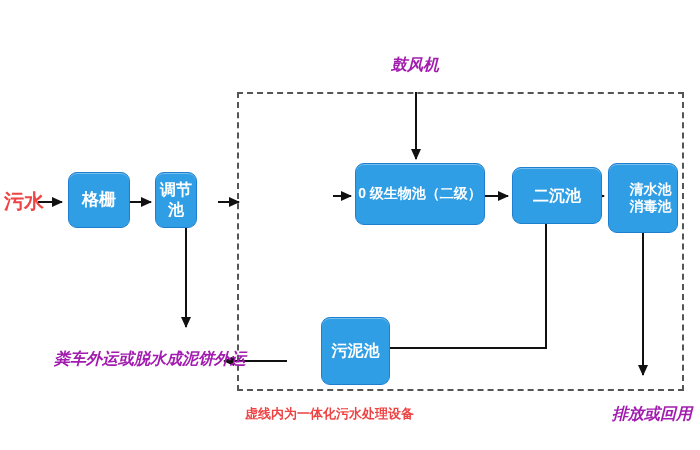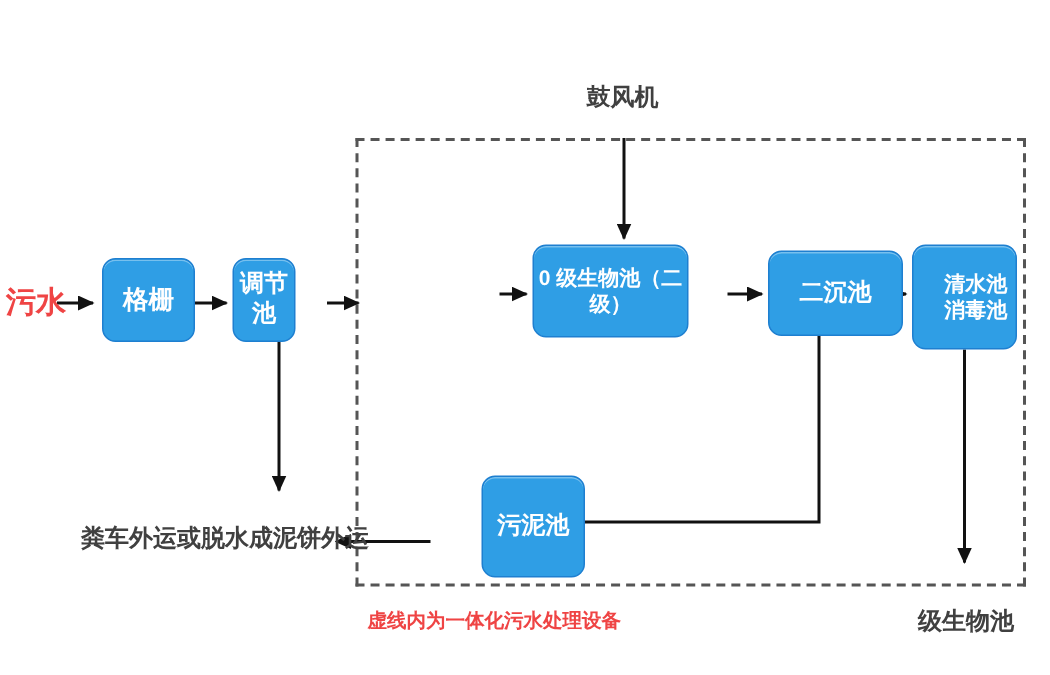--- a/index.html
+++ b/index.html
@@ -9,31 +9,31 @@
   }
   .node{
     position:absolute;box-sizing:border-box;
     background:#2F9EE5;border:1px solid #1E7FD0;border-radius:9px;
     color:#FFFFFF;display:flex;flex-direction:column;align-items:center;justify-content:center;
     text-align:center;font-weight:700;line-height:1.25;
     box-shadow:inset 0 1px 0 rgba(255,255,255,.35);
   }
   .lbl{position:absolute;white-space:nowrap;font-weight:700;}
   .lbl.black{color:#ef4444;}
-  .lbl.blue{color:#404040;}
+  .lbl.blue{color:#a21caf;font-style:italic;}
   .dashed-box{
     position:absolute;left:237px;top:92px;width:447px;height:299px;
     border:2px dashed #555;box-sizing:border-box;background:transparent;
   }
   svg.wires{position:absolute;left:0;top:0;pointer-events:none;}
   
   #n-grid{left:68px;top:172px;width:62px;height:56px;font-size:17px;}
   #n-reg{left:155px;top:172px;width:42px;height:56px;font-size:16px;}
   #n-abio{left:243px;top:167px;width:90px;height:57px;font-size:14px;}
-  #n-obio{left:355px;top:163px;width:104px;height:62px;font-size:14px;}
+  #n-obio{left:355px;top:163px;width:130px;height:62px;font-size:14px;}
   #n-sed{left:512px;top:167px;width:90px;height:57px;font-size:16px;}
   #n-clean{left:608px;top:163px;width:70px;height:70px;font-size:14px;padding-left:15px;}
   #n-sludge{left:287px;top:317px;width:69px;height:68px;font-size:16px;margin-left:34px;}
   
   #l-influent{left:4px;top:188px;font-size:20px;}
   #l-blower{left:391px;top:55px;font-size:16px;}
   #l-sludgeout{left:54px;top:349px;font-size:16px;}
   #l-caption{left:245px;top:405px;font-size:13px;font-weight:600;}
   #l-discharge{left:612px;top:404px;font-size:16px;}
 </style>
@@ -72,15 +72,15 @@
   <div class="node" id="n-clean">
     <span>清水池</span>
     <span>消毒池</span>
   </div>
   <div class="node" id="n-sludge">污泥池</div>
 
   <div class="lbl black" id="l-influent">污水</div>
   <div class="lbl blue" id="l-blower">鼓风机</div>
   <div class="lbl blue" id="l-sludgeout">粪车外运或脱水成泥饼外运</div>
   <div class="lbl black" id="l-caption">虚线内为一体化污水处理设备</div>
-  <div class="lbl blue" id="l-discharge">级生物池</div>
+  <div class="lbl blue" id="l-discharge">排放或回用</div>
 
 </div>
 
 </body></html>

